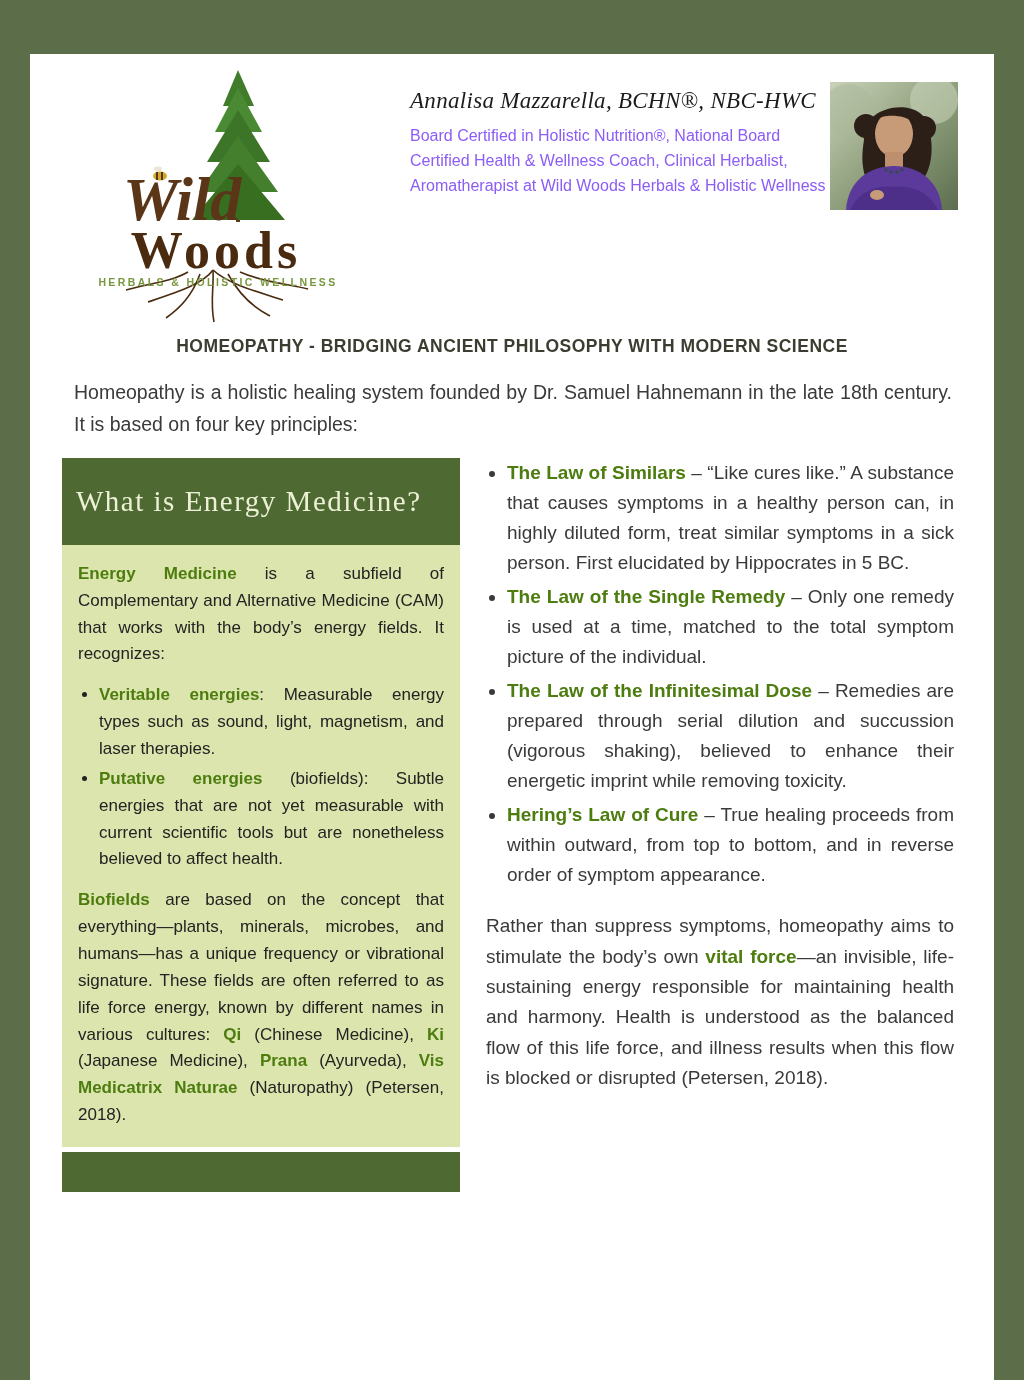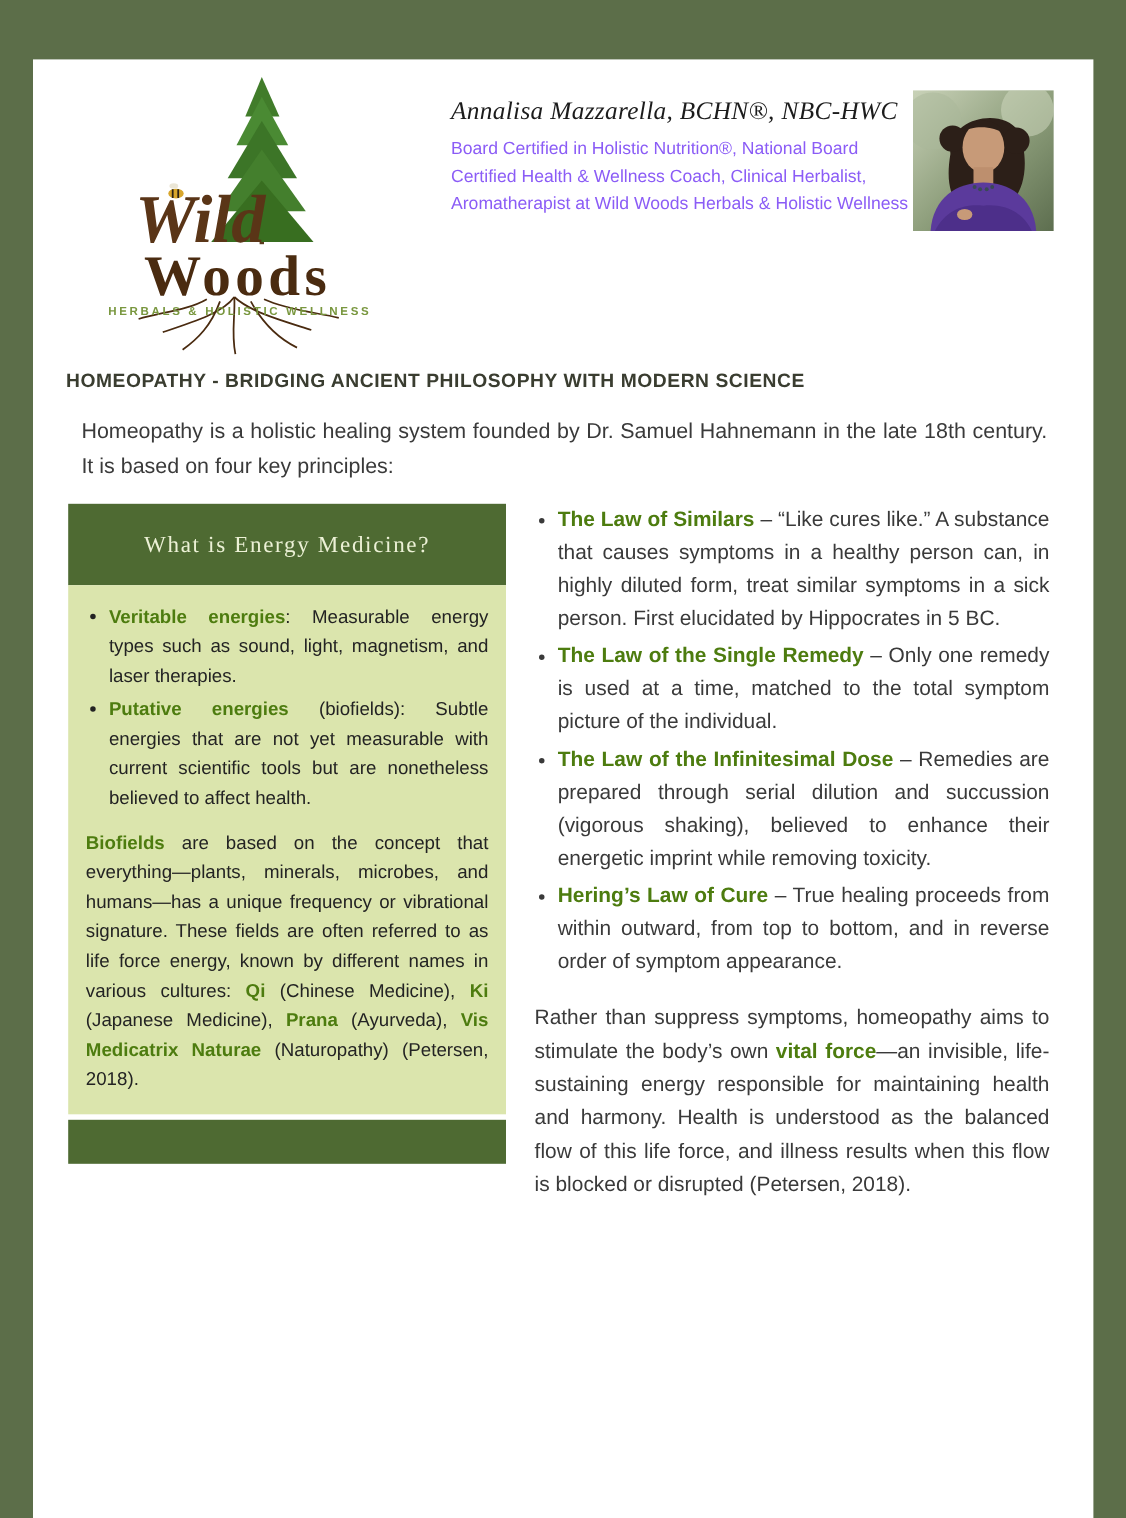--- a/index.html
+++ b/index.html
@@ -24,36 +24,35 @@
   .author-name {
     font-family: "Liberation Serif", serif;
     font-style: italic; font-weight: normal;
     font-size: 23px; color: #1c1c1c;
     margin-bottom: 10px; letter-spacing: 0.3px;
   }
   .author-creds { font-size: 16px; line-height: 1.55; color: #8b5cf6; }
   .photo { position: absolute; right: 36px; top: 28px; width: 128px; height: 128px; }
   
   .headline {
-    text-align: left; font-weight: bold;
+    text-align: center; font-weight: bold;
     font-size: 17.5px; letter-spacing: 0.5px;
     color: #3a3d30; margin: 6px 30px 20px;
   }
   .intro { margin: 0 42px 17px 44px; font-size: 19.5px; line-height: 1.64; text-align: justify; }
   .intro.first { text-indent: 7px; }
   .intro.last { }
   
   .columns { display: flex; gap: 26px; margin: 0 40px 0 32px; align-items: flex-start; }
   .col-left { flex: 0 0 398px; width: 398px; }
   .col-right { flex: 1; }
   .sidebar-head {
     background: #4e6a32; color: #ecf1d6;
-    text-align: center;
     font-family: "Liberation Serif", serif;
-    font-size: 21px; line-height: 1.55; letter-spacing: 1.5px;
+    font-size: 29px; line-height: 1.55; letter-spacing: 1.5px;
     padding: 21px 14px;
   }
   .sidebar-body {
     background: #dbe5ad; color: #232323;
     padding: 16px 16px 18px;
     font-size: 17px; line-height: 1.58;
     text-align: justify;
   }
   .sidebar-body p { margin: 0 0 14px; }
   .sidebar-body p:last-child { margin-bottom: 0; }
@@ -152,20 +151,21 @@
 
   <div class="headline">HOMEOPATHY - BRIDGING ANCIENT PHILOSOPHY WITH MODERN SCIENCE</div>
 
   <p class="intro last">Homeopathy is a holistic healing system founded by Dr. Samuel Hahnemann in the late 18th century. It is based on four key principles:</p>
 
   <div class="columns">
 
     <div class="col-left">
       <div class="sidebar-head">What is Energy Medicine?</div>
       <div class="sidebar-body">
+        <p><b>Energy Medicine</b><span> is a subfield of Complementary and Alternative Medicine (CAM) that works with the body’s energy fields. It recognizes:</span></p>
         <ul>
           <li><b>Veritable energies</b><span>: Measurable energy types such as sound, light, magnetism, and laser therapies.</span></li>
           <li><b>Putative energies</b><span> (biofields): Subtle energies that are not yet measurable with current scientific tools but are nonetheless believed to affect health.</span></li>
         </ul>
         <p><b>Biofields</b><span> are based on the concept that everything—plants, minerals, microbes, and humans—has a unique frequency or vibrational signature. These fields are often referred to as life force energy, known by different names in various cultures: </span><b>Qi</b><span> (Chinese Medicine), </span><b>Ki</b><span> (Japanese Medicine), </span><b>Prana</b><span> (Ayurveda), </span><b>Vis Medicatrix Naturae</b><span> (Naturopathy) (Petersen, 2018).</span></p>
       </div>
       <div class="sidebar-next"></div>
     </div>
 
     <div class="col-right">

